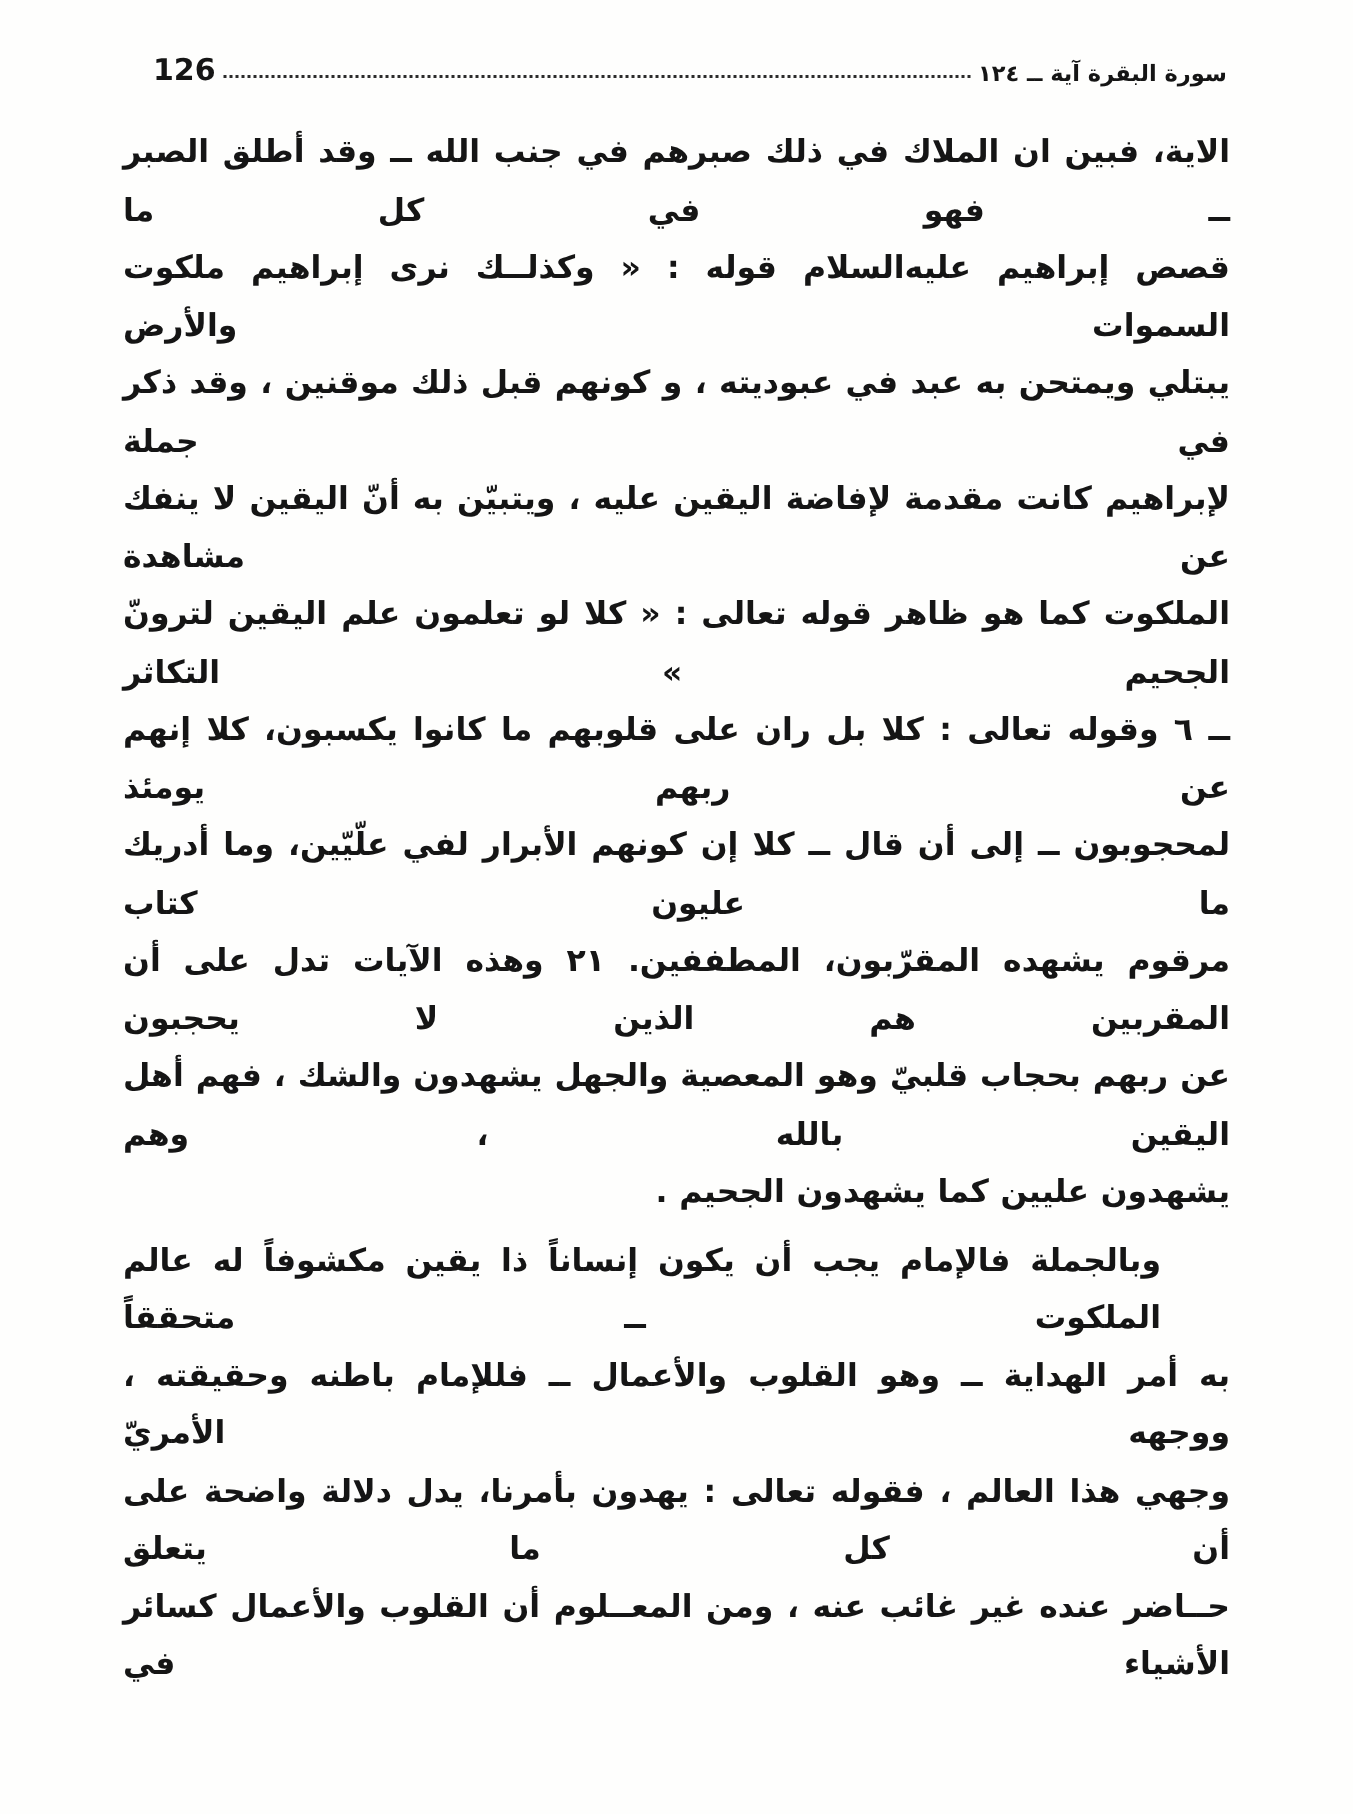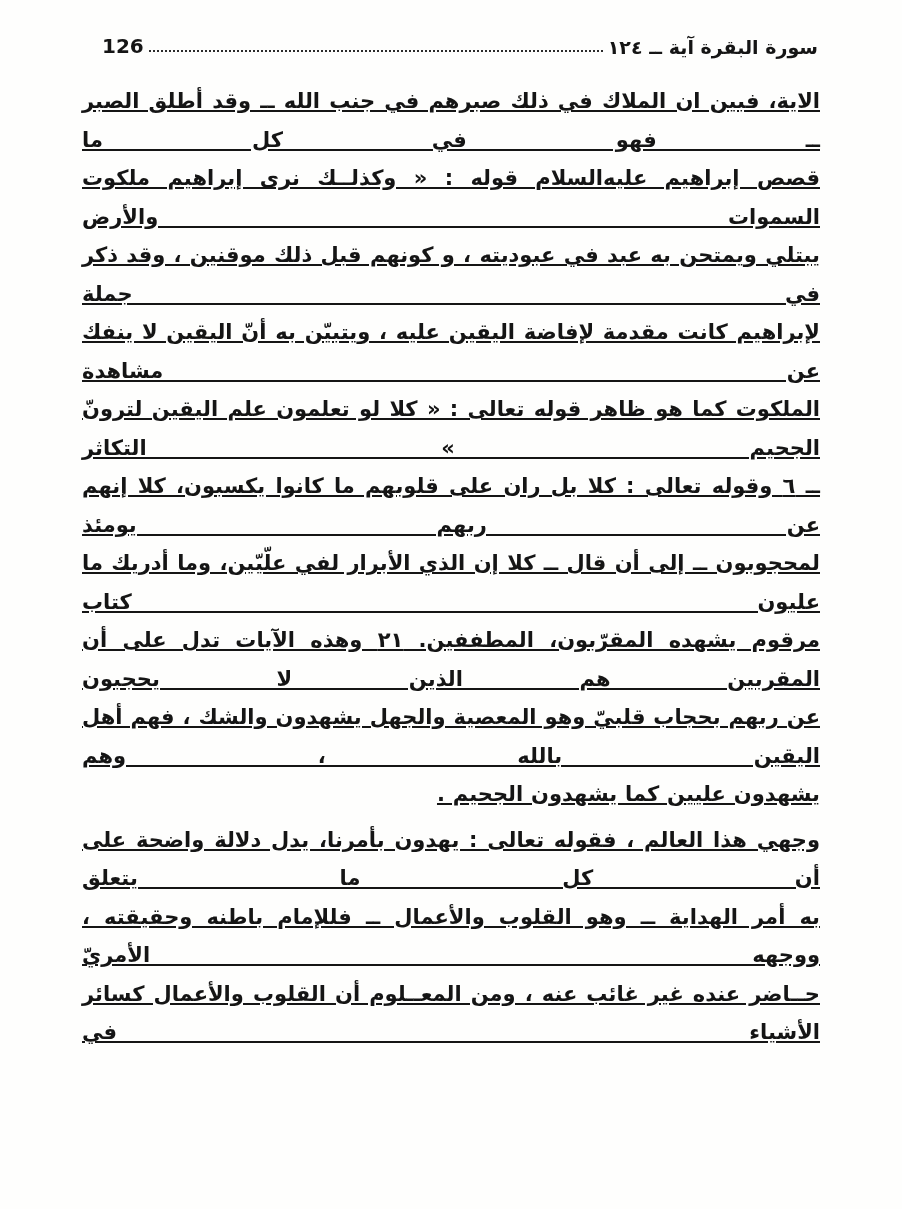--- a/index.html
+++ b/index.html
@@ -20,21 +20,21 @@
     color: #151515;
     overflow: hidden;
   }
   .header {
     display: flex;
     align-items: flex-end;
     margin: 0 2px 24px 20px;
     font-weight: bold;
   }
   .section-title {
-    font-size: 19px;
+    font-size: 15px;
     white-space: nowrap;
     letter-spacing: 0;
   }
   .dotted-rule {
     flex: 1 1 auto;
     border-bottom: 2px dotted #2b2b2b;
     margin: 0 5px 6px 5px;
     min-width: 40px;
   }
   .page-number {
@@ -45,21 +45,20 @@
     margin: 0 0 7px 0;
   }
   .line {
     font-size: 21px;
     font-weight: bold;
     line-height: 38.5px;
     text-align: justify;
     text-align-last: justify;
     word-spacing: 0.5px;
     white-space: normal;
-    text-decoration: underline;
   }
   .line.first {
     padding-right: 46px;
   }
   .line.last {
     text-align: justify;
     text-align-last: right;
   }
 </style>
 </head>
@@ -75,27 +74,28 @@
 
   <div class="body-text">
 
     <div class="para">
       <div class="line">الاية، فبين ان الملاك في ذلك صبرهم في جنب الله ــ وقد أطلق الصبر ــ فهو في كل ما</div>
       <div class="line">قصص إبراهيم عليه‌السلام قوله : « وكذلــك نرى إبراهيم ملكوت السموات والأرض</div>
       <div class="line">يبتلي ويمتحن به عبد في عبوديته ، و كونهم قبل ذلك موقنين ، وقد ذكر في جملة</div>
       <div class="line">لإبراهيم كانت مقدمة لإفاضة اليقين عليه ، ويتبيّن به أنّ اليقين لا ينفك عن مشاهدة</div>
       <div class="line">الملكوت كما هو ظاهر قوله تعالى : « كلا لو تعلمون علم اليقين لترونّ الجحيم » التكاثر</div>
       <div class="line">ــ ٦ وقوله تعالى : كلا بل ران على قلوبهم ما كانوا يكسبون، كلا إنهم عن ربهم يومئذ</div>
-      <div class="line">لمحجوبون ــ إلى أن قال ــ كلا إن الذي الأبرار لفي علّيّين، وما أدريك ما عليون كتاب</div>
+      <div class="line">لمحجوبون ــ إلى أن قال ــ كلا إن كونهم الأبرار لفي علّيّين، وما أدريك ما عليون كتاب</div>
       <div class="line">مرقوم يشهده المقرّبون، المطففين. ٢١ وهذه الآيات تدل على أن المقربين هم الذين لا يحجبون</div>
       <div class="line">عن ربهم بحجاب قلبيّ وهو المعصية والجهل يشهدون والشك ، فهم أهل اليقين بالله ، وهم</div>
       <div class="line last">يشهدون عليين كما يشهدون الجحيم .</div>
     </div>
 
     <div class="para">
+      <div class="line first">وبالجملة فالإمام يجب أن يكون إنساناً ذا يقين مكشوفاً له عالم الملكوت ــ متحققاً</div>
+      <div class="line">به أمر الهداية ــ وهو القلوب والأعمال ــ فللإمام باطنه وحقيقته ، ووجهه الأمريّ</div>
       <div class="line">وجهي هذا العالم ، فقوله تعالى : يهدون بأمرنا، يدل دلالة واضحة على أن كل ما يتعلق</div>
-      <div class="line">به أمر الهداية ــ وهو القلوب والأعمال ــ فللإمام باطنه وحقيقته ، ووجهه الأمريّ</div>
       <div class="line">حــاضر عنده غير غائب عنه ، ومن المعــلوم أن القلوب والأعمال كسائر الأشياء في</div>
 
     </div>
 
   </div>
 </div>
 
 </body></html>

